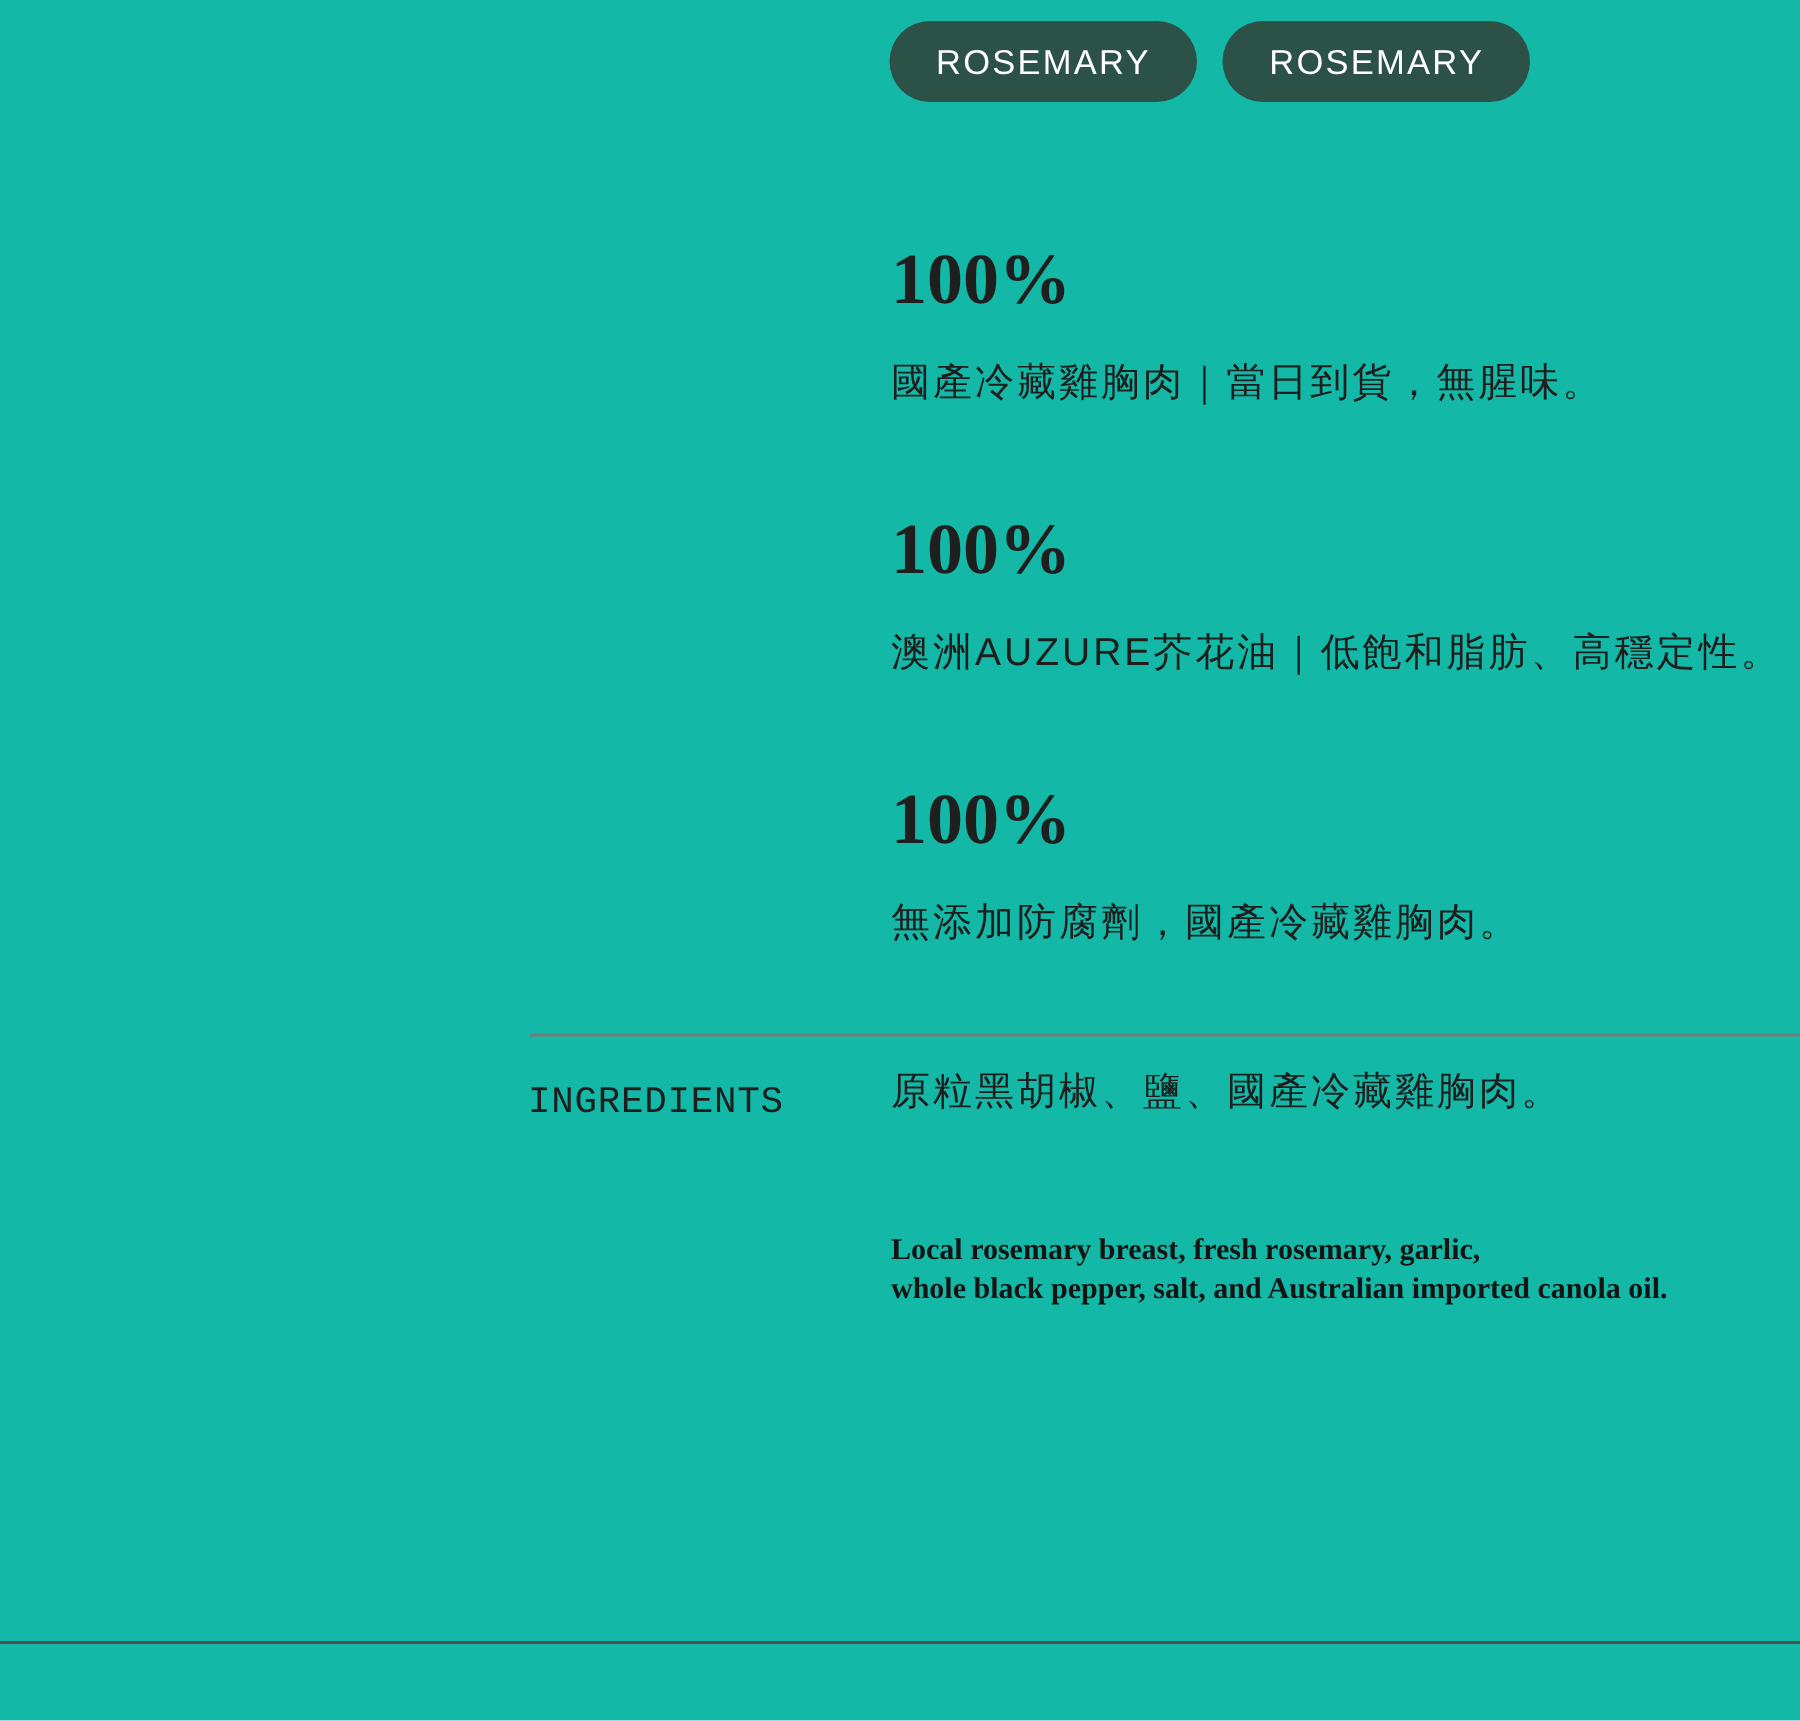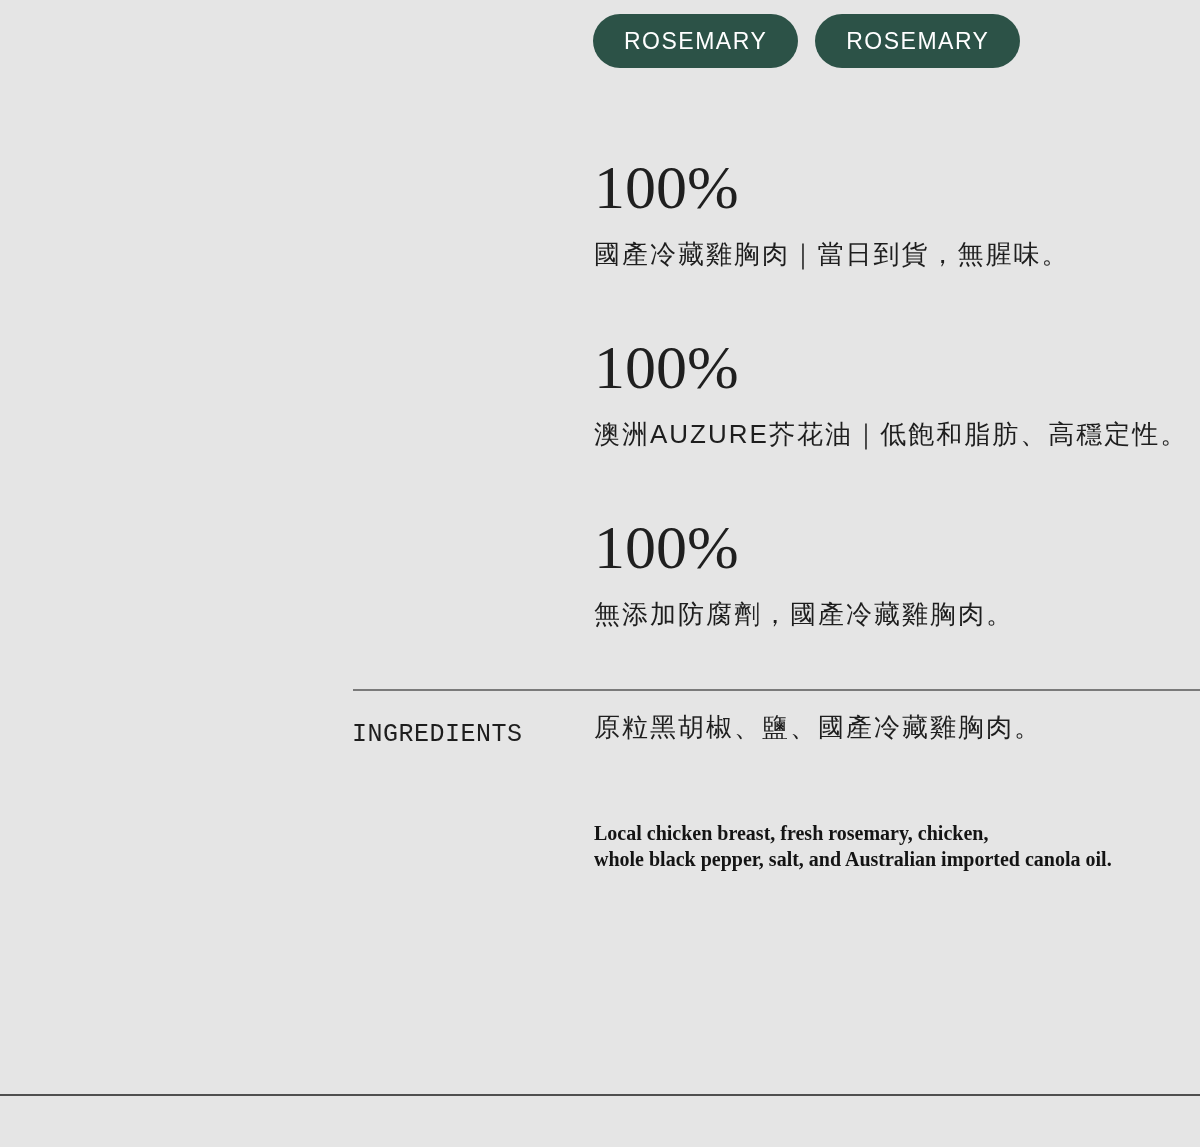--- a/index.html
+++ b/index.html
@@ -1,20 +1,20 @@
 <!DOCTYPE html>
 <html><head>
 <meta charset="utf-8">
 <style>
   html, body { margin: 0; padding: 0; background: #ffffff; }
   .page {
     position: relative;
     width: 1200px;
     height: 1147px;
-    background: #e5e5e5;
+    background: #14b8a6;
     font-family: "Liberation Sans", sans-serif;
     overflow: hidden;
   }
 
   
   .badges {
     position: absolute;
     left: 593px;
     top: 14px;
     display: flex;
@@ -37,23 +37,23 @@
     font-family: "Liberation Sans", sans-serif;
   }
 
   
   .feature { position: absolute; left: 594px; }
   .feature-1 { top: 150px; }
   .feature-2 { top: 330px; }
   .feature-3 { top: 510px; }
   .percent {
     font-family: "Liberation Serif", serif;
-    font-size: 62px;
+    font-size: 48px;
     line-height: 74px;
-    font-weight: 400;
+    font-weight: 700;
     color: #1f1f1f;
     margin: 0;
   }
   .feature-desc {
     margin: 12px 0 0 0;
     font-size: 26px;
     line-height: 36px;
     letter-spacing: 2px;
     color: #1e1e1e;
     white-space: nowrap;
@@ -138,19 +138,19 @@
 
   <div class="divider"></div>
 
   <div class="ingredients-label">INGREDIENTS</div>
 
   <div class="ingredients-zh">
     <div>原粒黑胡椒、鹽、國產冷藏雞胸肉。</div>
   </div>
 
   <div class="ingredients-en">
-    <div>Local chicken breast, fresh rosemary, chicken,</div>
+    <div>Local rosemary breast, fresh rosemary, garlic,</div>
     <div>whole black pepper, salt, and Australian imported canola oil.</div>
   </div>
 
   <div class="bottom-rule"></div>
 
 </div>
 
 </body></html>

